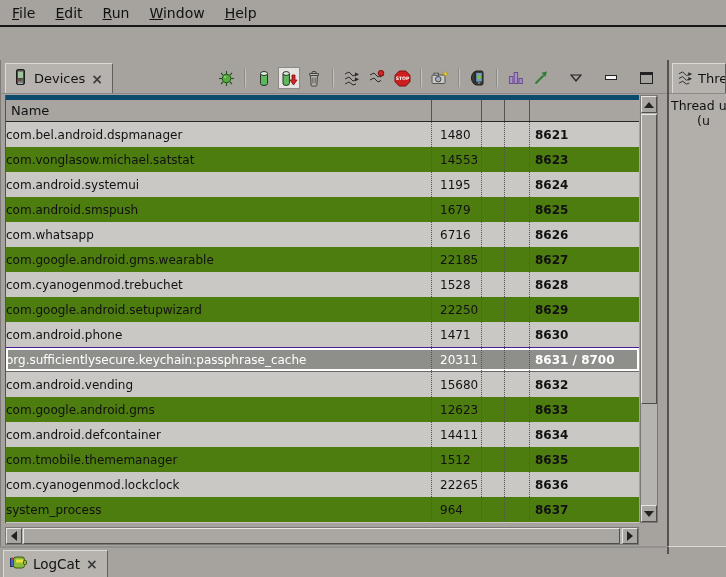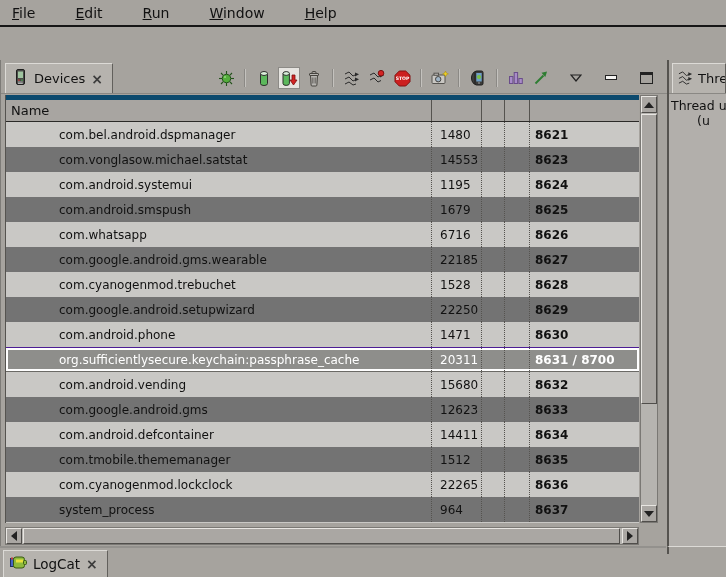--- a/index.html
+++ b/index.html
@@ -4,21 +4,21 @@
 <style>
   * { margin:0; padding:0; box-sizing:border-box; }
   html,body { width:726px; height:577px; overflow:hidden; }
   body {
     font-family:"DejaVu Sans","Liberation Sans",sans-serif;
     background:#a6a39e; color:#111; position:relative;
     font-size:12px; -webkit-font-smoothing:antialiased;
   }
   
   .menubar { position:absolute; left:0; top:0; width:696px; height:25px;
-    display:flex; align-items:center; gap:40px; padding-left:12px; font-size:14px; }
+    display:flex; align-items:center; gap:20px; padding-left:12px; font-size:14px; }
   .menu-item { display:inline-block; cursor:default; }
   .menu-item::first-letter { text-decoration:underline; }
   .menu-sep-line { position:absolute; left:0; top:25px; width:726px; height:2px; background:#161616; }
   .toolbar-strip { position:absolute; left:0; top:27px; width:726px; height:33px; background:#a6a39e; }
 
   
   .devices-view { position:absolute; left:0; top:60px; width:666px; height:486px;
     background:#a6a39e; border-left:1px solid #7d7b77; }
   .tabbar { position:absolute; left:0; top:0; width:666px; height:34px;
     border-bottom:1px solid #8a8884; display:flex; align-items:flex-end; }
@@ -34,25 +34,25 @@
   .gap-l { margin-left:10px; }
 
   
   .table-wrap { position:absolute; left:4px; top:35px; width:634px; height:428px;
     border-left:1px solid #55534f; background:#c9c8c5; overflow:hidden; }
   .thead { display:flex; height:27px; background:#a8a5a1;
     border-top:5px solid #0c4a6e; border-bottom:1px solid #2b2a28; font-size:13px; }
   .thead .hc { border-right:1px solid #55534f; display:flex; align-items:center; }
   .trow { display:flex; height:25px; align-items:stretch; font-size:12px; }
   .trow.light { background:#c9c8c5; }
-  .trow.dark  { background:#737373; }
+  .trow.dark  { background:#4d7c0f; }
   .trow.selected { background:#8e8e8b; color:#fff;
     box-shadow:inset 0 0 0 2px #ffffff; border-top:1px solid #4c1d95; border-bottom:1px solid #6b6a66; }
   .cell { display:flex; align-items:center; border-right:1px dotted #55534f; overflow:hidden; white-space:nowrap; }
-  .w-name { width:426px; padding-left:53px; }
+  .w-name { width:426px; }
   .w-pid  { width:50px;  padding-left:8px; }
   .w-c3   { width:23px; }
   .w-c4   { width:25px; }
   .w-port { flex:1; padding-left:5px; border-right:none;font-weight:bold; }
   .thead .w-name { padding-left:5px; }
 
   
   .sb-btn { position:absolute; background:#aaa7a3;
     border:1px solid; border-color:#e8e6e2 #504e4b #504e4b #e8e6e2;
     display:flex; align-items:center; justify-content:center; }

